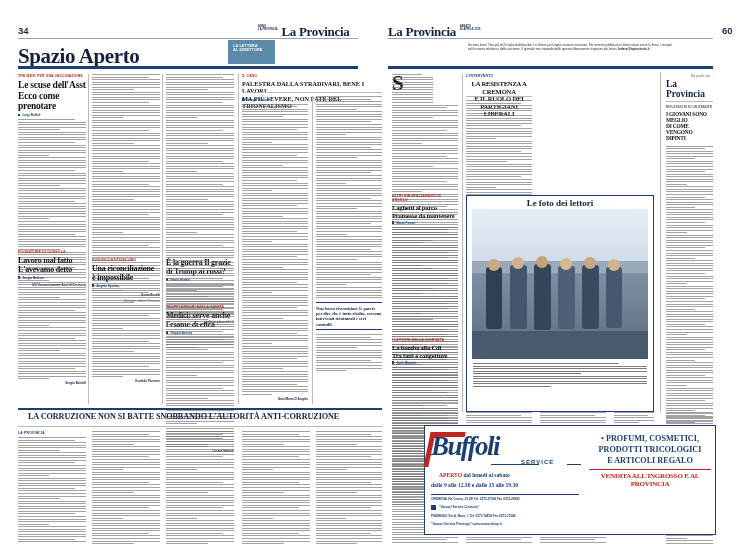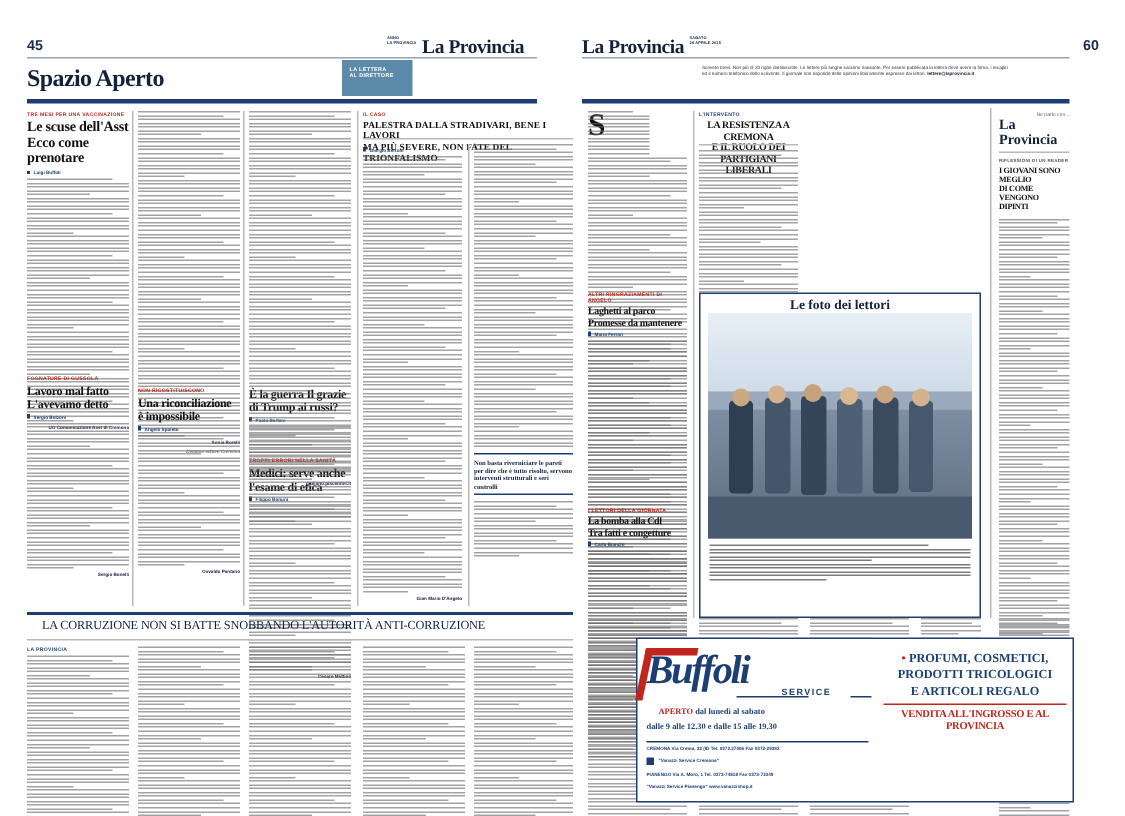--- a/index.html
+++ b/index.html
@@ -18,21 +18,21 @@
 
   
   .folio{position:absolute;font-family:"Liberation Sans",sans-serif;font-weight:bold;font-size:9.5px;color:#1a2a4a;}
   .masthead{position:absolute;font-family:"Liberation Serif",serif;font-weight:bold;font-style:normal;color:#12213d;letter-spacing:-.3px;}
   .masthead .mh-main{font-size:13px;}
   .mh-sub{display:inline-block;font-family:"Liberation Sans",sans-serif;font-size:2.6px;line-height:2.9px;font-weight:bold;color:#12213d;vertical-align:6px;letter-spacing:.1px;text-align:left;}
 
   .rule-top{position:absolute;height:1px;background:#9aa3b0;}
   .rule-blue{position:absolute;background:#1b3f72;}
 
-  .sezione{position:absolute;font-family:"Liberation Serif",serif;font-weight:bold;font-size:16px;color:#12213d;letter-spacing:-.4px;}
+  .sezione{position:absolute;font-family:"Liberation Serif",serif;font-weight:bold;font-size:21px;color:#12213d;letter-spacing:-.4px;}
 
   .lettera-box{position:absolute;background:#5b8ba8;}
   .lettera-box span{display:block;font-family:"Liberation Sans",sans-serif;font-size:3.6px;line-height:4.3px;font-weight:bold;color:#fff;padding:4px 0 0 5px;letter-spacing:.25px;}
 
   .lettera-note{position:absolute;font-family:"Liberation Sans",sans-serif;font-size:3.1px;line-height:4.4px;color:#2d2d2d;}
   .lettera-note b{color:#12213d;}
 
   
   .kicker{font-family:"Liberation Sans",sans-serif;font-weight:bold;font-size:3.4px;letter-spacing:.22px;color:#b3261a;text-transform:uppercase;display:block;margin-bottom:2px;}
   .kicker.blue{color:#1b3f72;}
@@ -49,21 +49,21 @@
   .dropcap{float:left;font-family:"Liberation Serif",serif;font-size:21px;line-height:16px;font-weight:bold;color:#101010;margin:1px 2px 0 0;}
 
   
   .qbox{border-top:1.2px solid #1b3f72;border-bottom:1.2px solid #1b3f72;padding:2.5px 0;}
   .qbox .qt{font-family:"Liberation Serif",serif;font-weight:bold;font-size:4.4px;line-height:5.3px;color:#12213d;}
 
   
   .photo{position:absolute;overflow:hidden;}
 
   
-  .banner{position:absolute;font-family:"Liberation Serif",serif;font-weight:normal;font-size:8.2px;color:#12213d;letter-spacing:-.1px;padding-left:10px;}
+  .banner{position:absolute;font-family:"Liberation Serif",serif;font-weight:bold;font-size:8.2px;color:#12213d;letter-spacing:-.1px;padding-left:10px;}
 
   
   .rail-title{font-family:"Liberation Serif",serif;font-weight:bold;font-size:9.5px;color:#12213d;}
   .rail-kick{font-family:"Liberation Sans",sans-serif;font-size:3px;font-weight:bold;color:#555;letter-spacing:.2px;}
 
   .fotobox{position:absolute;border:1px solid #1b3f72;background:#fff;}
   .fotobox .fb-t{font-family:"Liberation Serif",serif;font-weight:bold;font-size:9px;color:#12213d;text-align:center;padding:2px 0 1px;}
 
   
   .ad{position:absolute;border:1.2px solid #1b3f72;background:#fff;}
@@ -77,21 +77,21 @@
   .ad-foot{font-family:"Liberation Serif",serif;font-weight:bold;font-size:7px;color:#c0261b;text-align:center;letter-spacing:-.2px;}
 
   .vrule{position:absolute;width:.6px;background:#b9b9b9;}
   .hrule{position:absolute;height:.6px;background:#b9b9b9;}
 </style>
 </head>
 <body>
 
 <div class="page">
 
-  <div class="folio" style="left:18px;top:25px;">45</div>
+  <div class="folio" style="left:18px;top:25px;">34</div>
   <div class="rule-top" style="left:18px;top:38px;width:340px;"></div>
 
   <div class="masthead" style="left:258px;top:22px;">
     <span class="mh-sub">ANNO<br>LA PROVINCIA</span>
     <span class="mh-main">La Provincia</span>
   </div>
 
   <div class="sezione" style="left:18px;top:44px;">Spazio Aperto</div>
 
   <div class="lettera-box" style="left:228px;top:40px;width:47px;height:24px;">

